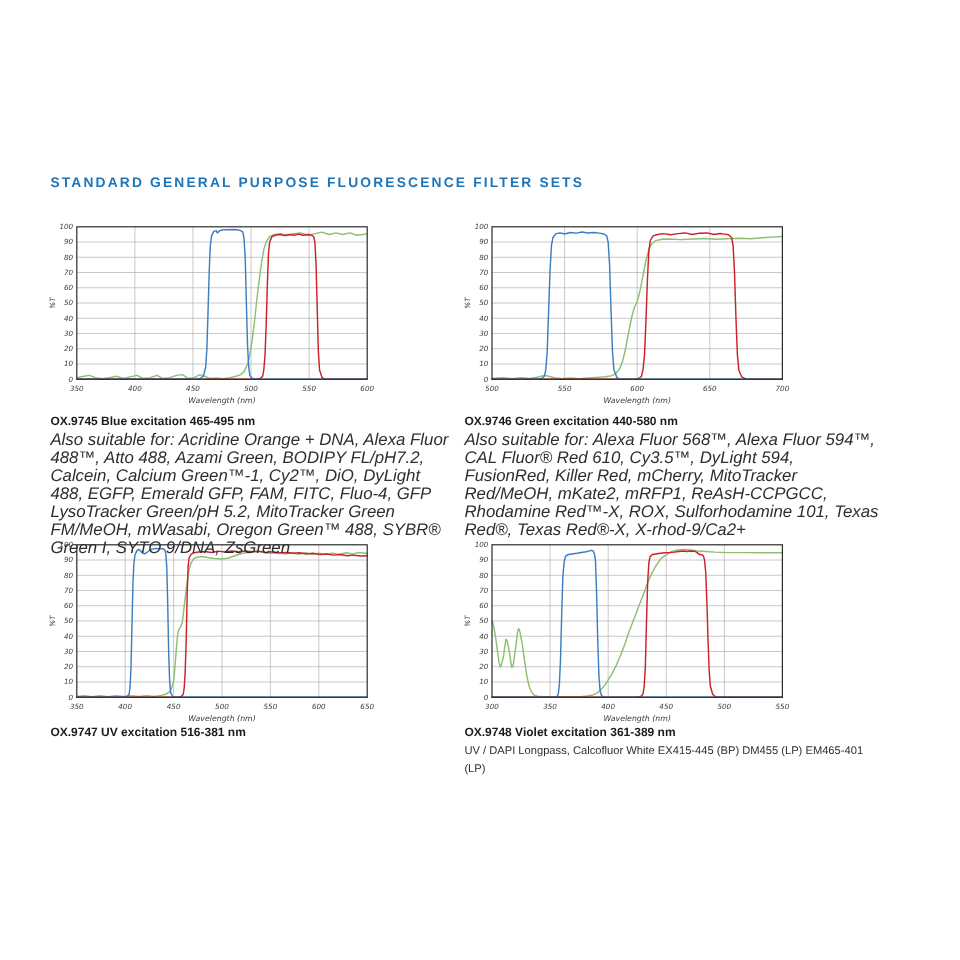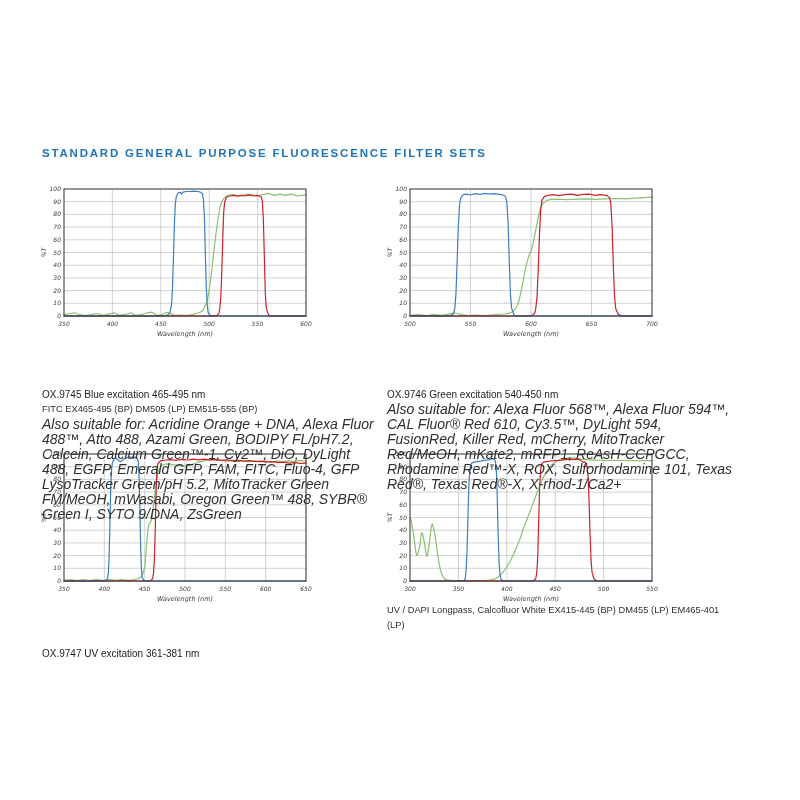--- a/index.html
+++ b/index.html
@@ -1,21 +1,21 @@
 <!DOCTYPE html>
 <html><head>
 <meta charset="utf-8">
 <style>
   html,body{margin:0;padding:0;background:#ffffff;}
   body{width:800px;height:800px;position:relative;font-family:"Liberation Sans",sans-serif;overflow:hidden;}
   .page{position:absolute;left:0;top:0;width:800px;height:800px;background:#ffffff;}
   .title{position:absolute;left:42px;top:147px;margin:0;font-size:11.5px;font-weight:bold;letter-spacing:1.8px;color:#1e74b8;white-space:nowrap;}
   .chart{position:absolute;width:274px;height:158px;font-style:italic;}
   .caption{position:absolute;color:#2e2e2e;}
-  .cap-heading{font-size:10px;font-weight:normal;line-height:15px;color:#1c1c20;margin-top:43px;}
+  .cap-heading{font-size:10px;font-weight:bold;line-height:15px;color:#1c1c20;}
   .cap-filters{font-size:9.3px;line-height:15px;color:#2e2e2e;}
   .cap-also{font-size:14px;font-style:italic;line-height:15px;color:#2e2e2e;}
   svg text.tick{font-family:"DejaVu Sans",sans-serif;font-size:6px;fill:#3a3a3a;}
   svg text.axlab{font-family:"DejaVu Sans",sans-serif;font-size:6.5px;fill:#3a3a3a;}
 </style>
 </head>
 <body>
 
 <div class="page">
 
@@ -169,30 +169,30 @@
         <text class="tick" x="122.8" y="144" text-anchor="middle">400</text>
         <text class="tick" x="171.2" y="144" text-anchor="middle">450</text>
         <text class="tick" x="219.6" y="144" text-anchor="middle">500</text>
         <text class="tick" x="268.0" y="144" text-anchor="middle">550</text>
         <text class="tick" x="8" y="70.5" text-anchor="middle" transform="rotate(-90 8 70.5)">%T</text>
         <text class="axlab" x="147.0" y="154" text-anchor="middle">Wavelength (nm)</text>
       </svg></div>
 
   <div class="caption" style="left:42px;top:344px;width:332px;">
     <div class="cap-heading">OX.9745 Blue excitation 465-495 nm</div>
-    <div class="cap-filters">FITC EX465-495 (BP) DM505 (LP) EM515-555 (BP)</div>
     <div class="cap-also">Also suitable for: Acridine Orange + DNA, Alexa Fluor 488™, Atto 488, Azami Green, BODIPY FL/pH7.2, Calcein, Calcium Green™-1, Cy2™, DiO, DyLight 488, EGFP, Emerald GFP, FAM, FITC, Fluo-4, GFP LysoTracker Green/pH 5.2, MitoTracker Green FM/MeOH, mWasabi, Oregon Green™ 488, SYBR® Green I, SYTO 9/DNA, ZsGreen</div>
   </div>
 
   <div class="caption" style="left:387px;top:344px;width:350px;">
-    <div class="cap-heading">OX.9746 Green excitation 540-450 nm</div>
-    <div class="cap-also">Also suitable for: Alexa Fluor 568™, Alexa Fluor 594™, CAL Fluor® Red 610, Cy3.5™, DyLight 594, FusionRed, Killer Red, mCherry, MitoTracker Red/MeOH, mKate2, mRFP1, ReAsH-CCPGCC, Rhodamine Red™-X, ROX, Sulforhodamine 101, Texas Red®, Texas Red®-X, X-rhod-1/Ca2+</div>
+    <div class="cap-heading">OX.9746 Green excitation 440-580 nm</div>
+    <div class="cap-also">Also suitable for: Alexa Fluor 568™, Alexa Fluor 594™, CAL Fluor® Red 610, Cy3.5™, DyLight 594, FusionRed, Killer Red, mCherry, MitoTracker Red/MeOH, mKate2, mRFP1, ReAsH-CCPGCC, Rhodamine Red™-X, ROX, Sulforhodamine 101, Texas Red®, Texas Red®-X, X-rhod-9/Ca2+</div>
   </div>
 
   <div class="caption" style="left:42px;top:603px;width:335px;">
-    <div class="cap-heading">OX.9747 UV excitation 361-381 nm</div>
+    <div class="cap-heading">OX.9747 UV excitation 516-381 nm</div>
   </div>
 
   <div class="caption" style="left:387px;top:603px;width:350px;">
+    <div class="cap-heading">OX.9748 Violet excitation 361-389 nm</div>
     <div class="cap-filters">UV / DAPI Longpass, Calcofluor White EX415-445 (BP) DM455 (LP) EM465-401 (LP)</div>
   </div>
 
 </div>
 
 </body></html>

